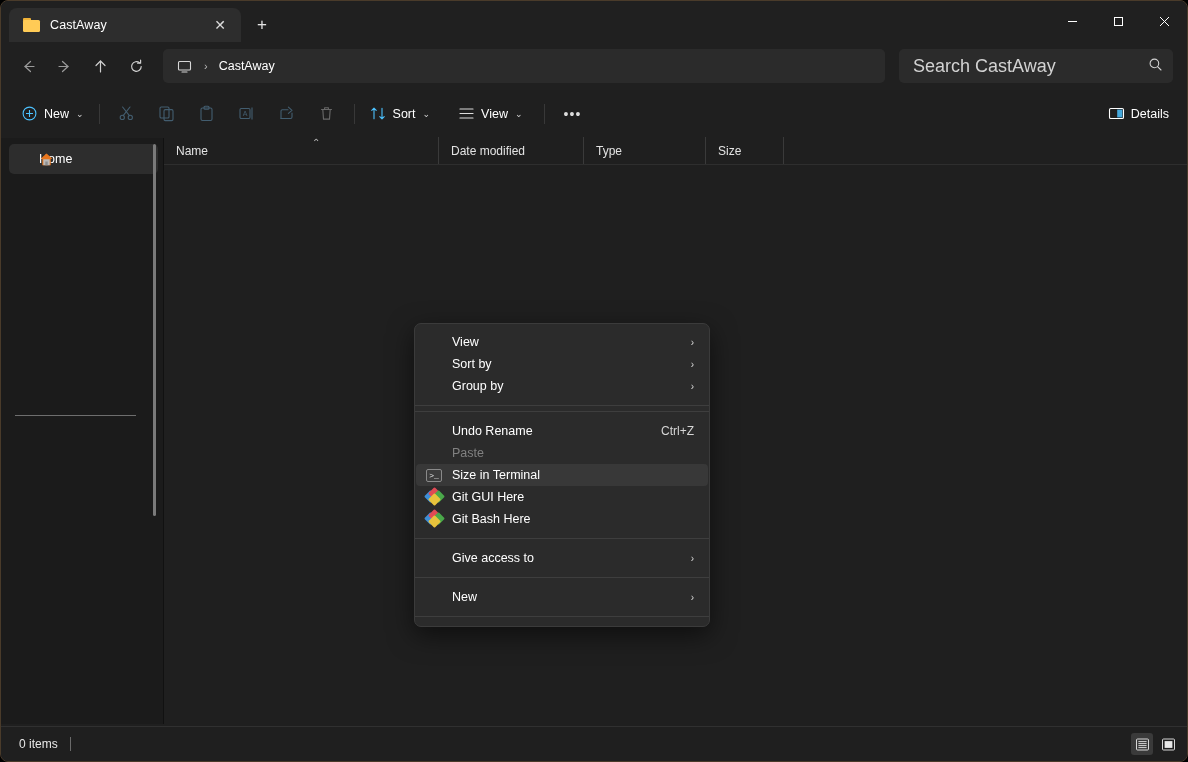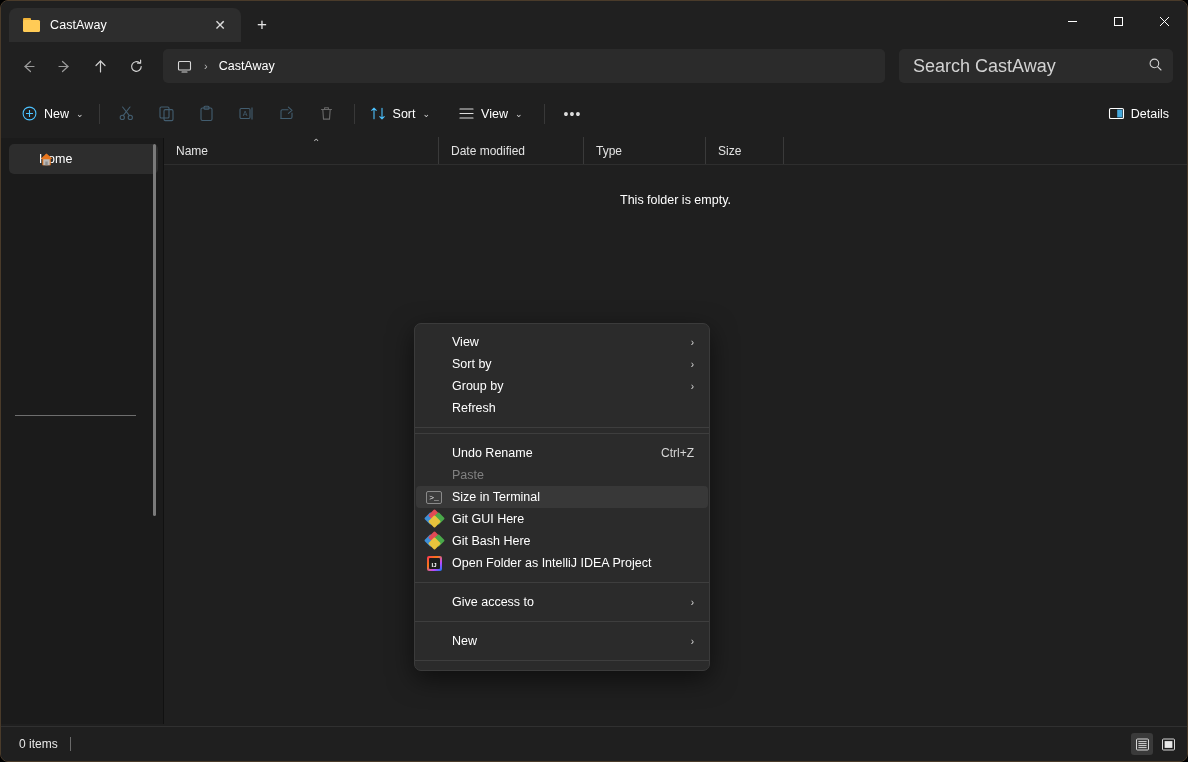--- a/index.html
+++ b/index.html
@@ -457,21 +457,20 @@
         <div class="col" style="width:145px">
           <span>Date modified</span>
         </div>
         <div class="col" style="width:122px">
           <span>Type</span>
         </div>
         <div class="col" style="width:78px">
           <span>Size</span>
         </div>
       </div>
-      <div class="emptymsg">This folder is empty.</div>
     </div>
   </div>
 
   <div class="statusbar">
     <span>0 items</span>
     <span class="status-sep"></span>
     <div class="viewtoggles">
       <div class="vbtn active">
         <svg width="15" height="15" viewBox="0 0 15 15">
             <rect x="1.5" y="2" width="12" height="11" rx="1" fill="none" stroke="#d6d6d6" stroke-width="1"></rect>
@@ -501,24 +500,20 @@
       <div class="mi">
         <span class="mi-ico"></span>
         <span class="mi-label">Sort by</span>
         <span class="mi-arrow">›</span>
       </div>
       <div class="mi">
         <span class="mi-ico"></span>
         <span class="mi-label">Group by</span>
         <span class="mi-arrow">›</span>
       </div>
-      <div class="mi">
-        <span class="mi-ico"></span>
-        <span class="mi-label">Refresh</span>
-      </div>
     </div>
 
     <div class="mi-sep"></div>
 
 
     <div class="mi-sep"></div>
 
     <div class="grp">
       <div class="mi">
         <span class="mi-ico"></span>
@@ -550,28 +545,20 @@
         <span class="mi-ico">
           <span class="git-ico">
             <span class="git-d" style="left:0px;top:3px;background:#3d8fd8"></span>
             <span class="git-d" style="left:4px;top:0px;background:#e04a55"></span>
             <span class="git-d" style="left:8px;top:3px;background:#4aa84a"></span>
             <span class="git-d" style="left:4px;top:6px;background:#e8c33c"></span>
           </span>
         </span>
         <span class="mi-label">Git Bash Here</span>
       </div>
-      <div class="mi">
-        <span class="mi-ico">
-          <span class="ij-ico">
-              <span>IJ</span>
-            </span>
-        </span>
-        <span class="mi-label">Open Folder as IntelliJ IDEA Project</span>
-      </div>
     </div>
 
     <div class="mi-sep"></div>
 
     <div class="grp">
       <div class="mi">
         <span class="mi-ico"></span>
         <span class="mi-label">Give access to</span>
         <span class="mi-arrow">›</span>
       </div>

